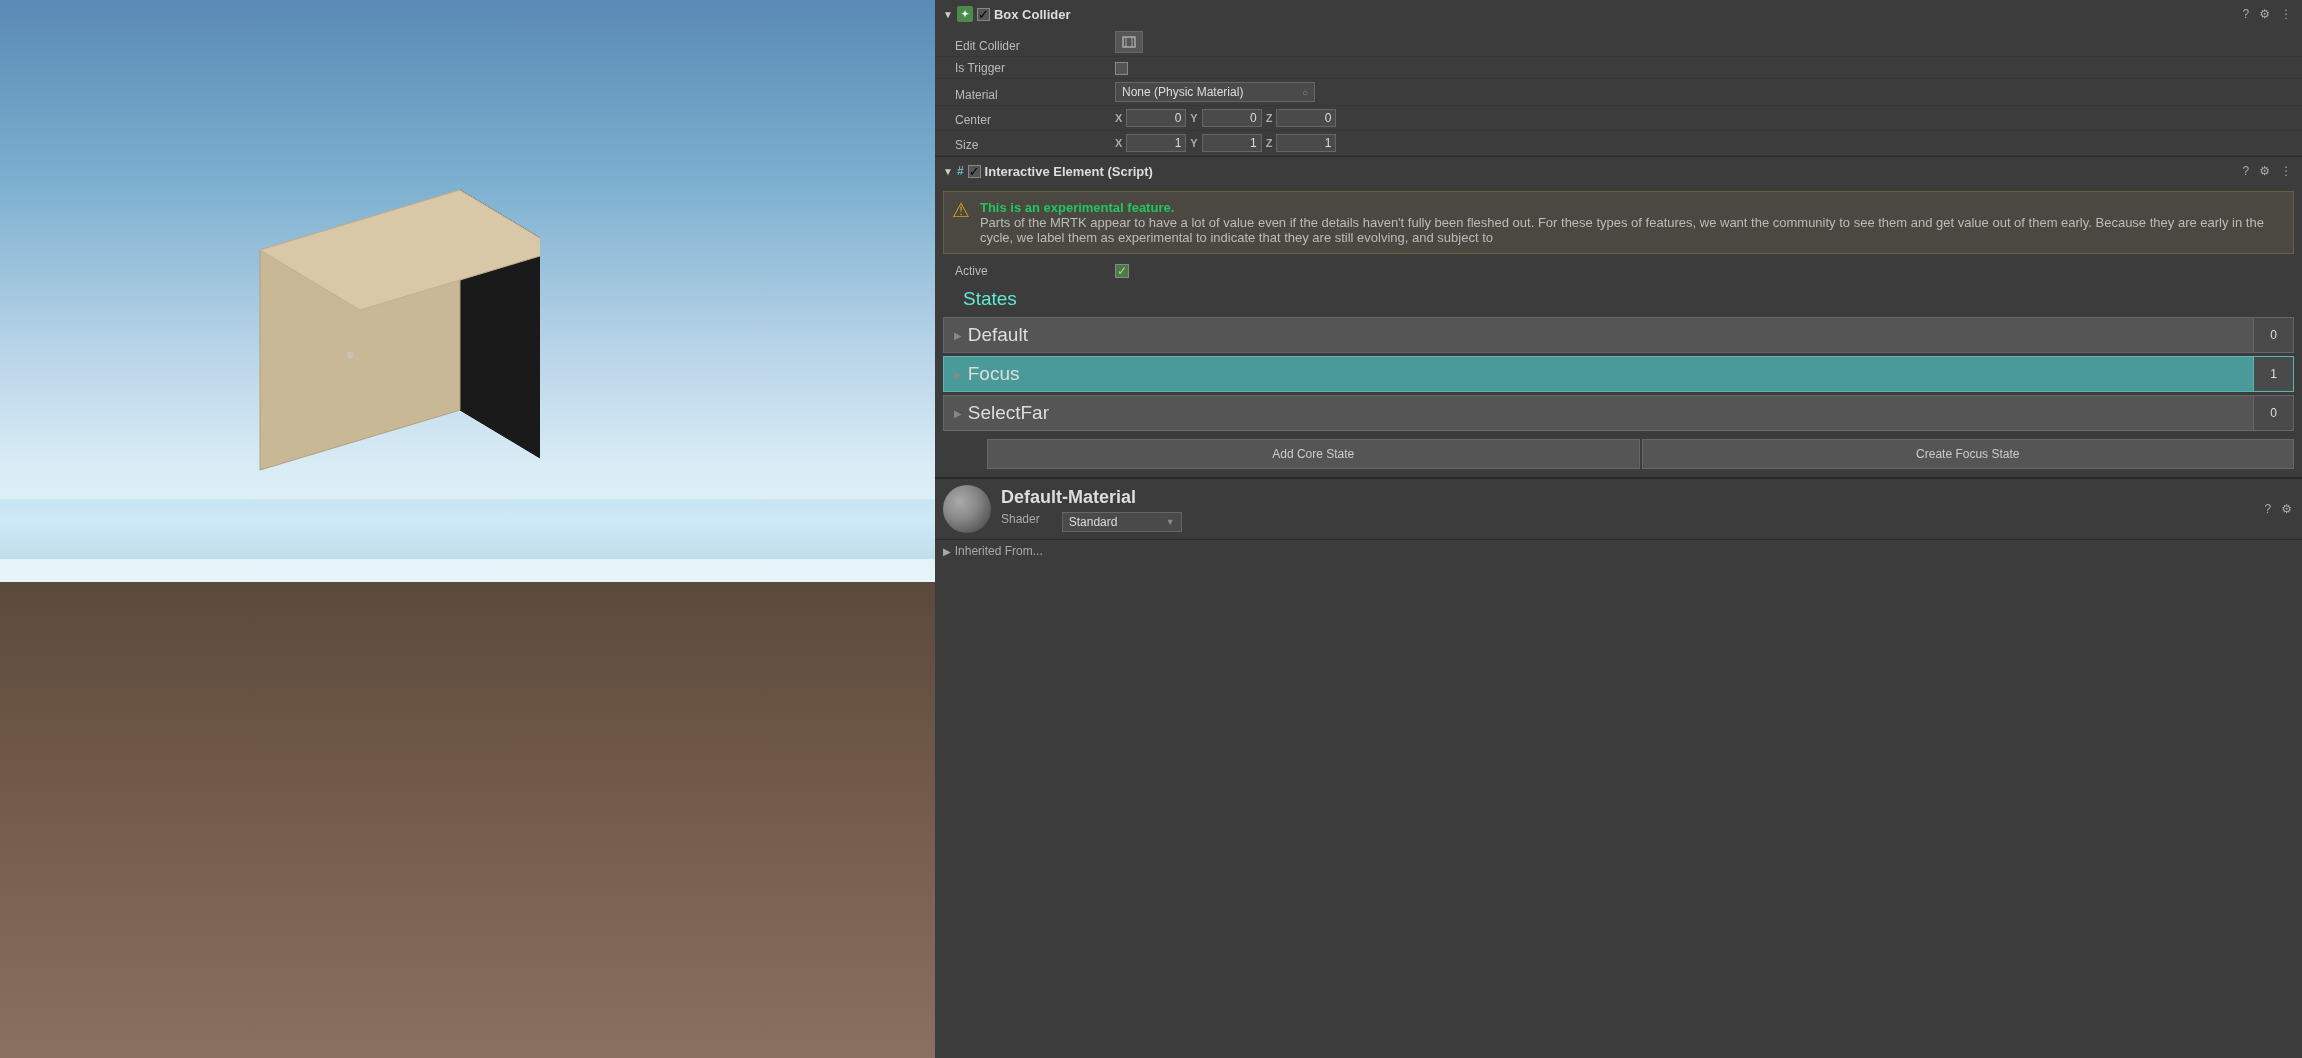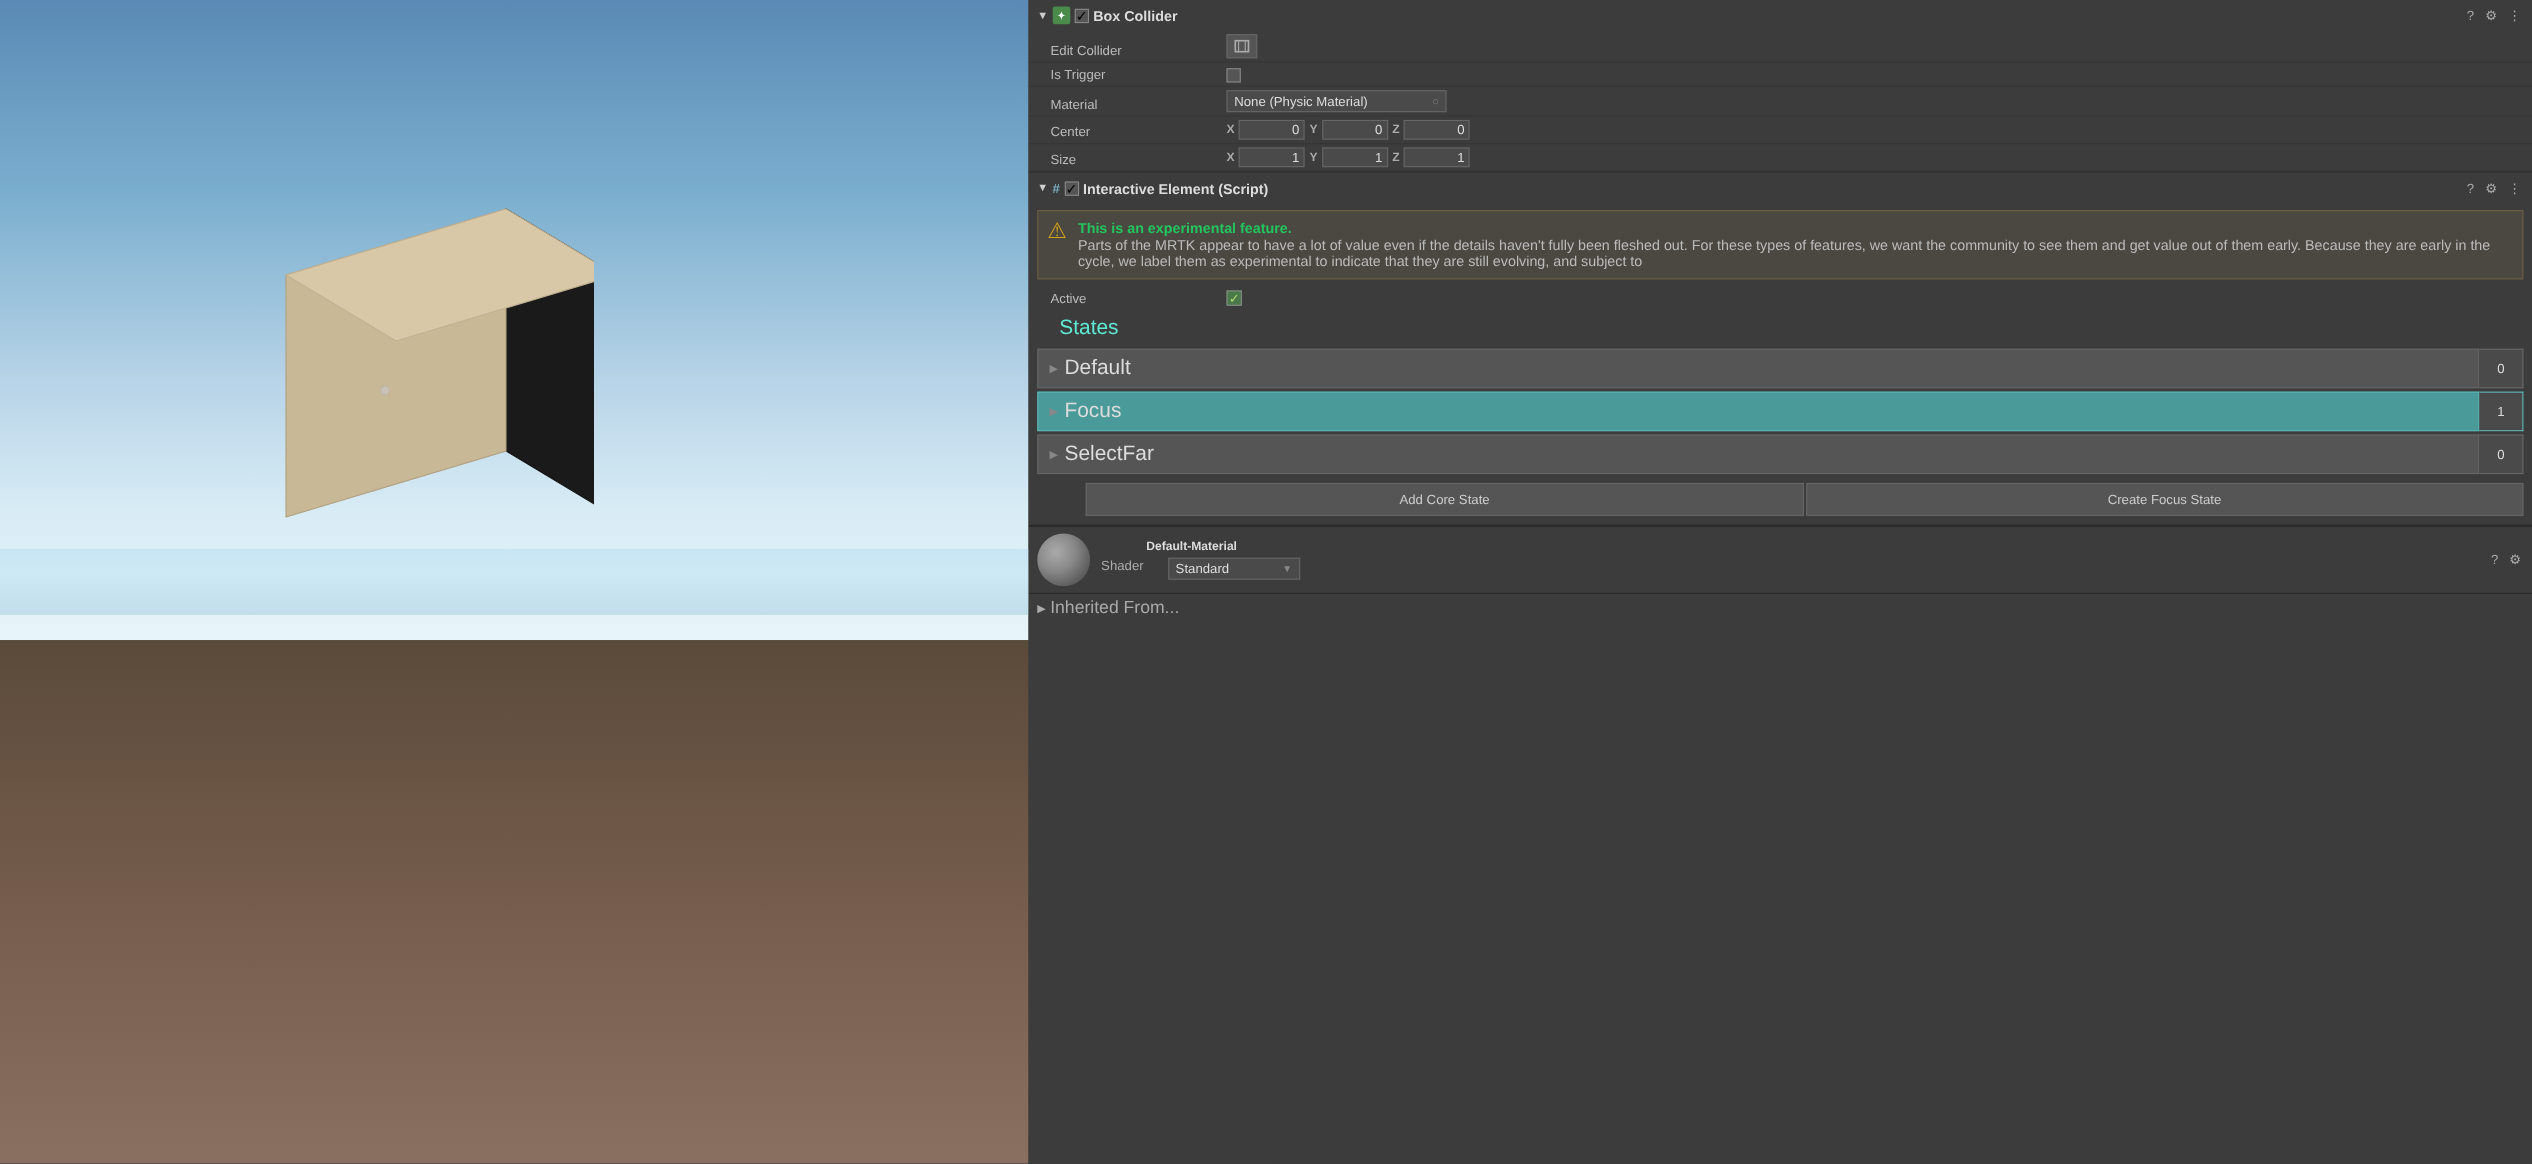--- a/index.html
+++ b/index.html
@@ -332,23 +332,22 @@
       background: radial-gradient(circle at 35% 35%, #aaa 0%, #888 40%, #555 80%, #333 100%);
       flex-shrink: 0;
     }
 
     .material-info {
       flex: 1;
     }
 
     .material-name {
       color: #ddd;
-      font-size: 11px;
+      font-size: 18px;
       font-weight: bold;
-      margin-left: 41px;
     }
 
     .shader-row {
       display: flex;
       gap: 22px;
       margin-top: 4px;
     }
 
     .shader-label {
       color: #aaa;
@@ -559,16 +558,16 @@
       </div>
     </div>
     <div class="material-right-icons">
       <span class="icon-btn">?</span>
       <span class="icon-btn">⚙</span>
     </div>
   </div>
 
   <div style="display:flex; align-items:center; padding:4px 8px; background:#3c3c3c; border-top:1px solid #2a2a2a;">
     <span class="collapse-arrow-right">▶</span>
-    <span style="color:#aaa; font-size:16px; margin-left:4px;">Inherited From...</span>
+    <span style="color:#aaa; font-size:12px; margin-left:4px;">Inherited From...</span>
   </div>
 
 </div>
 
 </body></html>

